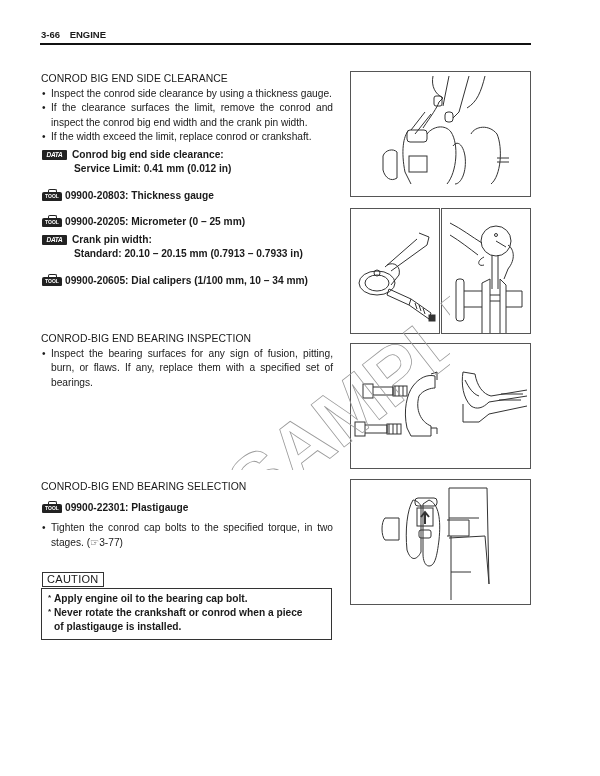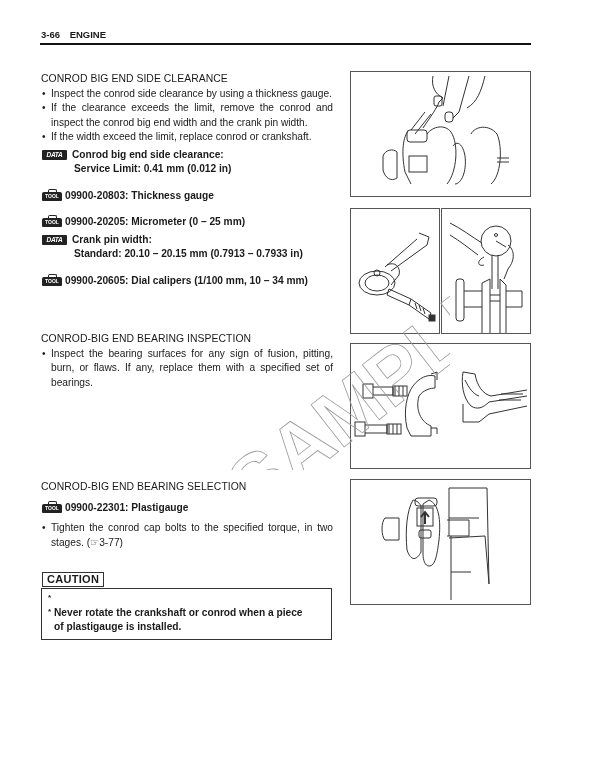--- a/index.html
+++ b/index.html
@@ -20,41 +20,41 @@
   .badge { position: absolute; left: 1px; top: 2px; height: 10px; font-size: 6.5px; font-weight: bold;
            line-height: 10px; text-align: center; color: #fff; background: #222; }
   .badge.data { width: 25px; font-style: italic; letter-spacing: -0.3px; border-radius: 1px; }
   .badge.tool-ic { width: 20px; height: 9px; top: 3px; border-radius: 2px 2px 1px 1px; font-size: 5px; line-height: 9px; }
   .badge.tool-ic::before { content: ""; position: absolute; left: 6px; top: -3px; width: 7px; height: 2px;
             border: 1px solid #222; border-bottom: none; border-radius: 2px 2px 0 0; }
 
   .fig { border: 1px solid #555; background: #fff; }
   .fig svg { width: 100%; height: 100%; display: block; }
 
-  .caution-label { left: 42px; top: 572px; border: 1px solid #333; padding: 0 4px; font-weight: bold;
+  .caution-label { left: 42px; top: 572px; border: 1px solid #333; padding: 0 4px; font-weight: normal;
                    font-size: 11px; line-height: 13px; letter-spacing: 0.3px; }
   .caution-box { left: 41px; top: 588px; width: 289px; height: 50px; border: 1px solid #333; }
   .caution-box .ci { position: absolute; left: 12px; font-weight: bold; font-size: 10.2px; line-height: 14px; }
   .caution-box .ci .star { position: absolute; left: -6px; top: -1px; font-size: 8px; }
 
   .watermark { left: 150px; top: 290px; width: 300px; height: 180px; pointer-events: none; }
 </style>
 </head>
 <body>
 
 <div class="abs header">
   <span class="pg">3-66</span>
   <span>ENGINE</span>
 </div>
 <div class="abs header-rule"></div>
 
 <div class="abs col" style="top:72px;">
   <p class="h">CONROD BIG END SIDE CLEARANCE</p>
   <div class="bullet">Inspect the conrod side clearance by using a thickness gauge.</div>
-  <div class="bullet">If the clearance exceeds the limit, remove the conrod and inspect the conrod big end width and the crank pin width.</div>
+  <div class="bullet">If the clearance surfaces the limit, remove the conrod and inspect the conrod big end width and the crank pin width.</div>
   <div class="bullet">If the width exceed the limit, replace conrod or crankshaft.</div>
 
   <div class="spec">
     <span class="badge data">DATA</span>
     <span>Conrod big end side clearance:</span>
     <span class="sub">Service Limit: 0.41 mm (0.012 in)</span>
   </div>
   <div class="tool">
     <span class="badge tool-ic">TOOL</span>
     <span>09900-20803: Thickness gauge</span>
@@ -84,21 +84,21 @@
   <div class="tool" style="margin-top:6px;margin-bottom:6px;">
     <span class="badge tool-ic">TOOL</span>
     <span>09900-22301: Plastigauge</span>
   </div>
   <div class="bullet">Tighten the conrod cap bolts to the specified torque, in two stages. (☞3-77)</div>
 </div>
 
 <div class="abs caution-label">CAUTION</div>
 <div class="abs caution-box">
   <div class="ci" style="top:3px;">
-    <span class="star">*</span>
+    <span class="star">*</span><span>Apply engine oil to the bearing cap bolt.</span>
   </div>
   <div class="ci" style="top:17px;">
     <span class="star">*</span><span>Never rotate the crankshaft or conrod when a piece</span>
   </div>
   <div class="ci" style="top:31px;">
     <span>of plastigauge is installed.</span>
   </div>
 </div>
 
 <div class="abs fig" style="left:350px;top:71px;width:179px;height:124px;">

